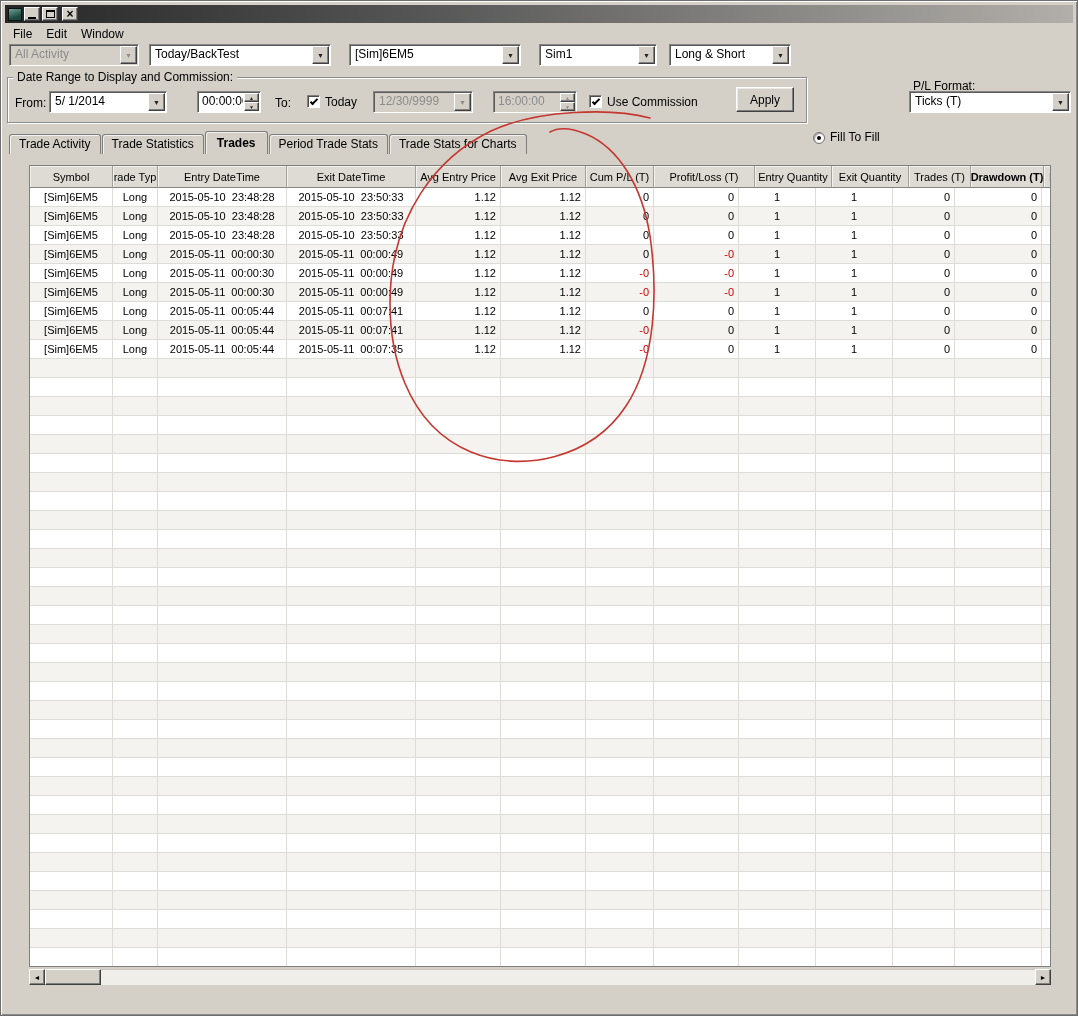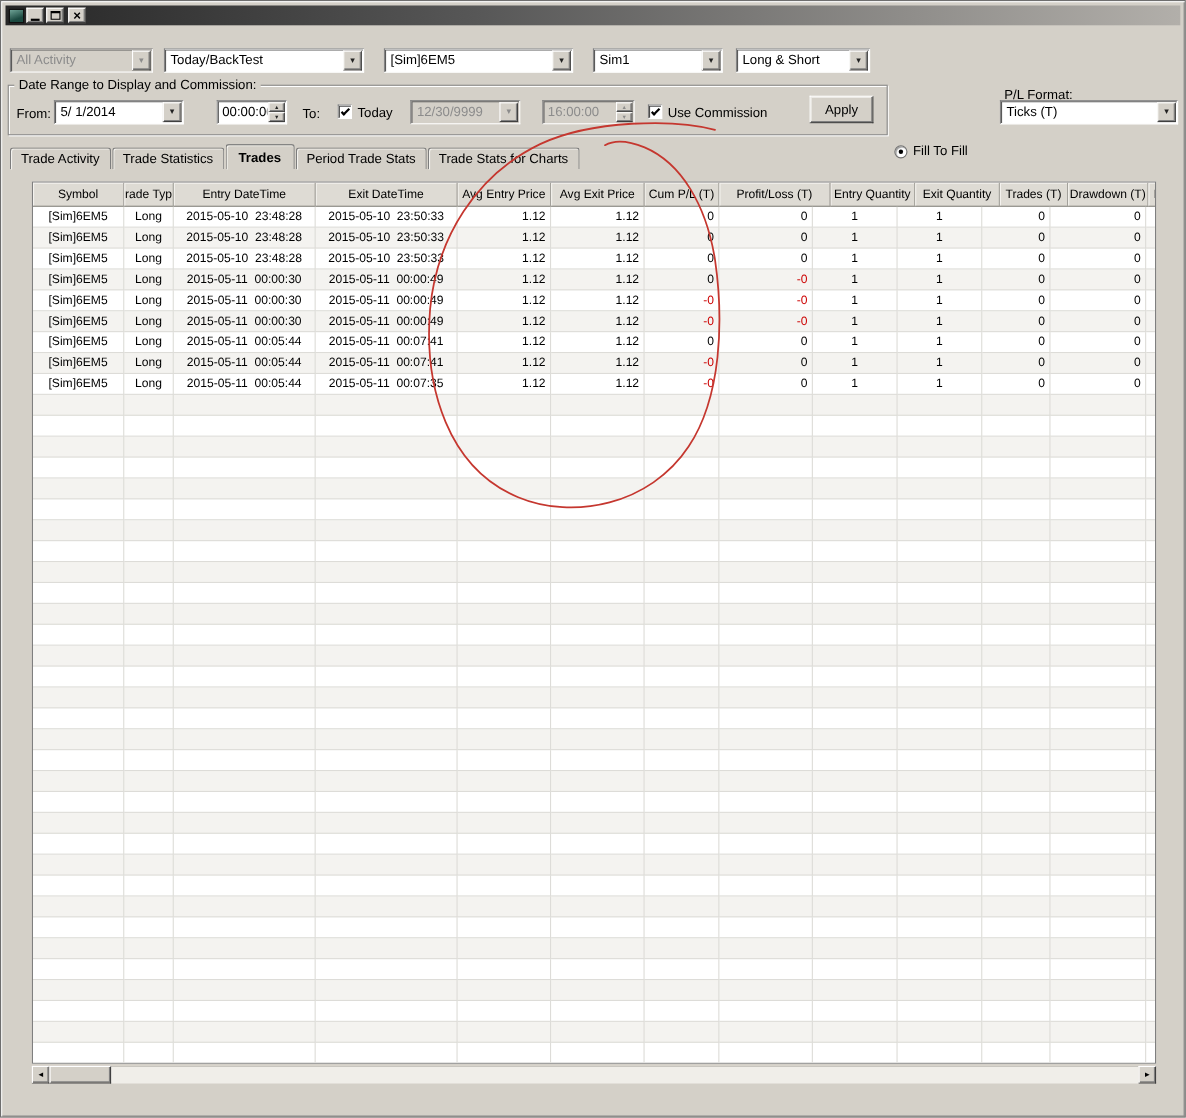--- a/index.html
+++ b/index.html
@@ -124,20 +124,25 @@
         <span class="glyph-min"></span>
       </div>
     <div class="win-btn">
         <span class="glyph-max"></span>
       </div>
     <div class="win-btn close">
         <span class="glyph-close">×</span>
       </div>
   </div>
 
+  <div class="menubar">
+      <div class="menu-item">File</div>
+      <div class="menu-item">Edit</div>
+      <div class="menu-item">Window</div>
+    </div>
 
   <div class="toolbar">
       <div class="combo disabled" style="left: 8px; width: 130px;">
         <span class="combo-text">All Activity</span>
         <span class="combo-btn">▼</span>
       </div>
       <div class="combo" style="left: 148px; width: 182px;">
         <span class="combo-text">Today/BackTest</span>
         <span class="combo-btn">▼</span>
       </div>
@@ -236,21 +241,21 @@
         <div class="th" style="width: 45px;">rade Typ</div>
         <div class="th" style="width: 129px;">Entry DateTime</div>
         <div class="th" style="width: 129px;">Exit DateTime</div>
         <div class="th" style="width: 85px;">Avg Entry Price</div>
         <div class="th" style="width: 85px;">Avg Exit Price</div>
         <div class="th" style="width: 68px;">Cum P/L (T)</div>
         <div class="th" style="width: 101px;">Profit/Loss (T)</div>
         <div class="th" style="width: 77px;">Entry Quantity</div>
         <div class="th" style="width: 77px;">Exit Quantity</div>
         <div class="th" style="width: 62px;">Trades (T)</div>
-        <div class="th" style="width: 73px;">Drawdown (T)</div>
+        <div class="th" style="width: 73px; font-weight: bold;">Drawdown (T)</div>
         <div class="th" style="width: 20px;">M</div>
       </div>
     <div class="table-body">
         <div class="tr">
           <div class="td" style="width: 83px; text-align: center;">[Sim]6EM5</div>
           <div class="td" style="width: 45px; text-align: center;">Long</div>
           <div class="td" style="width: 129px; text-align: center;">2015-05-10  23:48:28</div>
           <div class="td" style="width: 129px; text-align: center;">2015-05-10  23:50:33</div>
           <div class="td" style="width: 85px; text-align: right;">1.12</div>
           <div class="td" style="width: 85px; text-align: right;">1.12</div>

